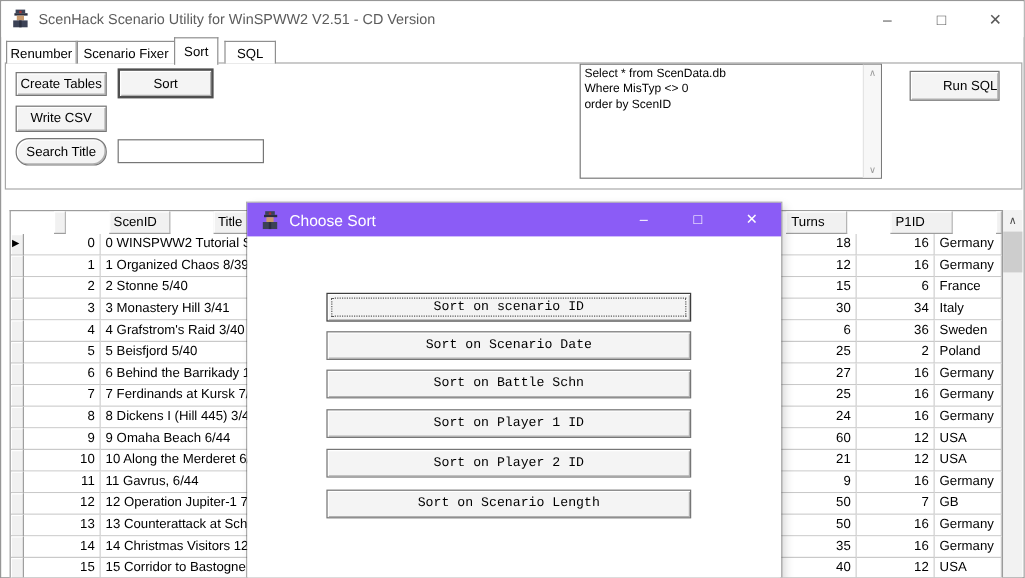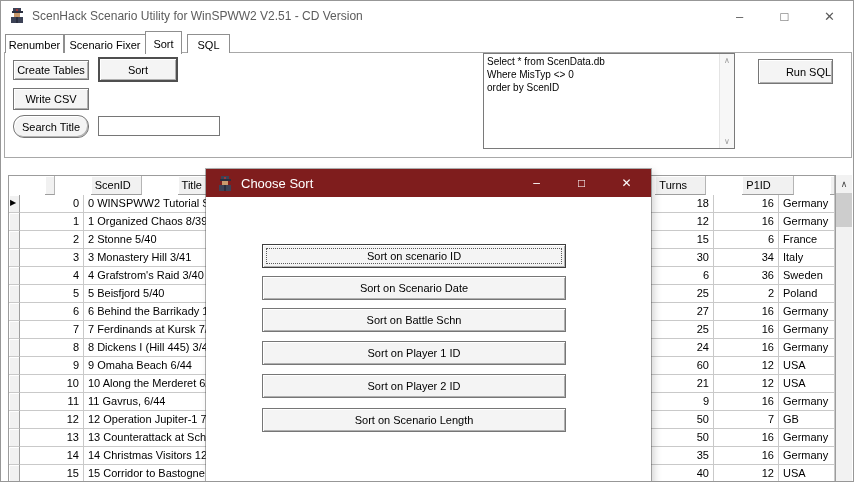--- a/index.html
+++ b/index.html
@@ -65,21 +65,21 @@
 
   
   .dialog{position:absolute;left:205px;top:168px;width:445px;height:320px;background:#fff;z-index:10;
     box-shadow:0 0 0 1px rgba(80,80,80,.45), 3px 3px 8px rgba(0,0,0,.18);}
   .dlg-titlebar{position:absolute;left:0;top:0;width:100%;height:28px;background:var(--green,#5e7b67);}
   .dlg-icon{position:absolute;left:11px;top:6px;width:16px;height:16px;}
   .dlg-title{position:absolute;left:35px;top:7px;font-size:13px;color:#fff;white-space:nowrap;}
   .dbtn{position:absolute;top:0;width:45px;height:28px;display:flex;align-items:center;justify-content:center;
     color:#fff;font-size:12px;}
   #d-min{left:308px}#d-max{left:353px}#d-close{left:398px}
-  .dlg-btn{left:56px;width:304px;height:24px;}
+  .dlg-btn{left:66px;width:304px;height:24px;font-family:Liberation Mono, monospace;}
   .btn-default{border:1px solid #3d3d3d;}
   .btn-default::before{content:"";position:absolute;left:3px;right:3px;top:3px;bottom:3px;
     border:1px dotted #5a5a5a;}
   #db1{top:75px}#db2{top:107px}#db3{top:139px}#db4{top:172px}#db5{top:205px}#db6{top:239px}
 </style>
 </head>
 <body>
 
 <div class="window">
 
@@ -266,21 +266,21 @@
           <div class="c w-p1name">USA</div>
         </div>
       </div>
   </div>
   <div class="vscroll">
     <div class="arr">∧</div>
     <div class="thumb"></div>
   </div>
 
   <div class="dialog">
-    <div class="dlg-titlebar" style="background: #7f1d1d;">
+    <div class="dlg-titlebar" style="background: #8b5cf6;">
       <span class="dlg-icon">
         <svg width="16" height="16" viewBox="0 0 16 16">
           <rect x="4" y="1" width="8" height="3" fill="#3c4256"></rect>
           <rect x="3" y="4" width="11" height="2" fill="#2a2e3e"></rect>
           <rect x="7" y="2" width="2" height="2" fill="#a23434"></rect>
           <rect x="5" y="6" width="6" height="4" fill="#c99a6d"></rect>
           <rect x="2" y="10" width="12" height="6" fill="#3c4256"></rect>
           <rect x="7" y="10" width="2" height="6" fill="#2a2e3e"></rect>
         </svg>
       </span>

